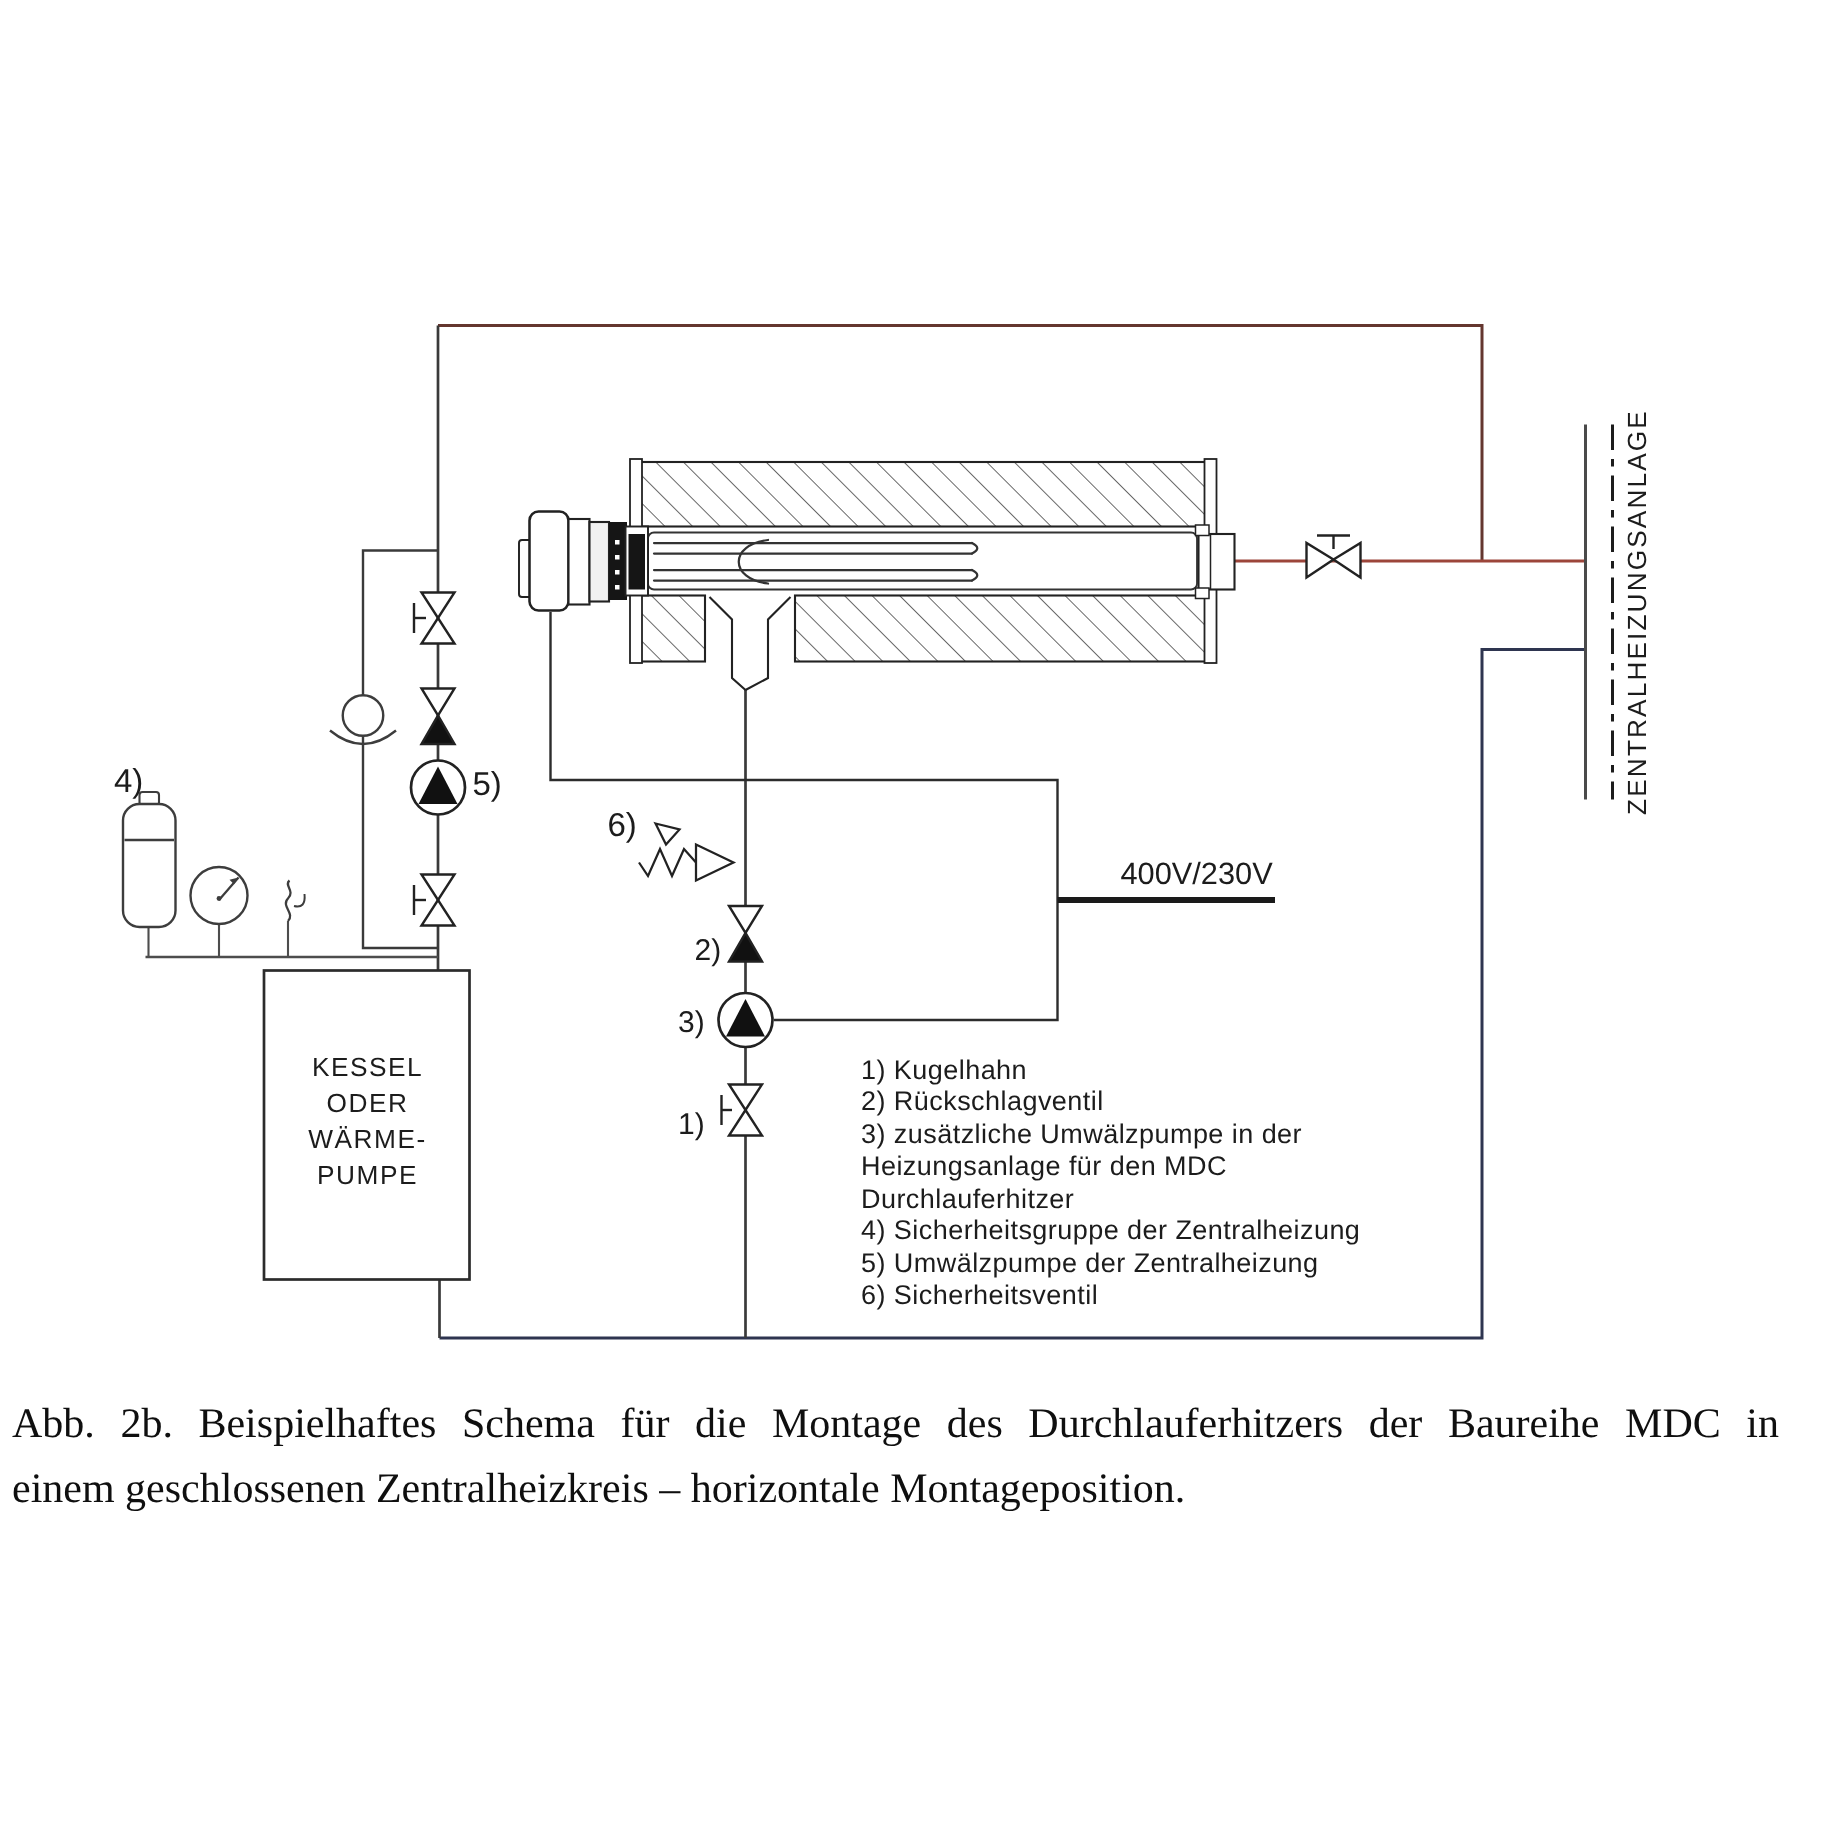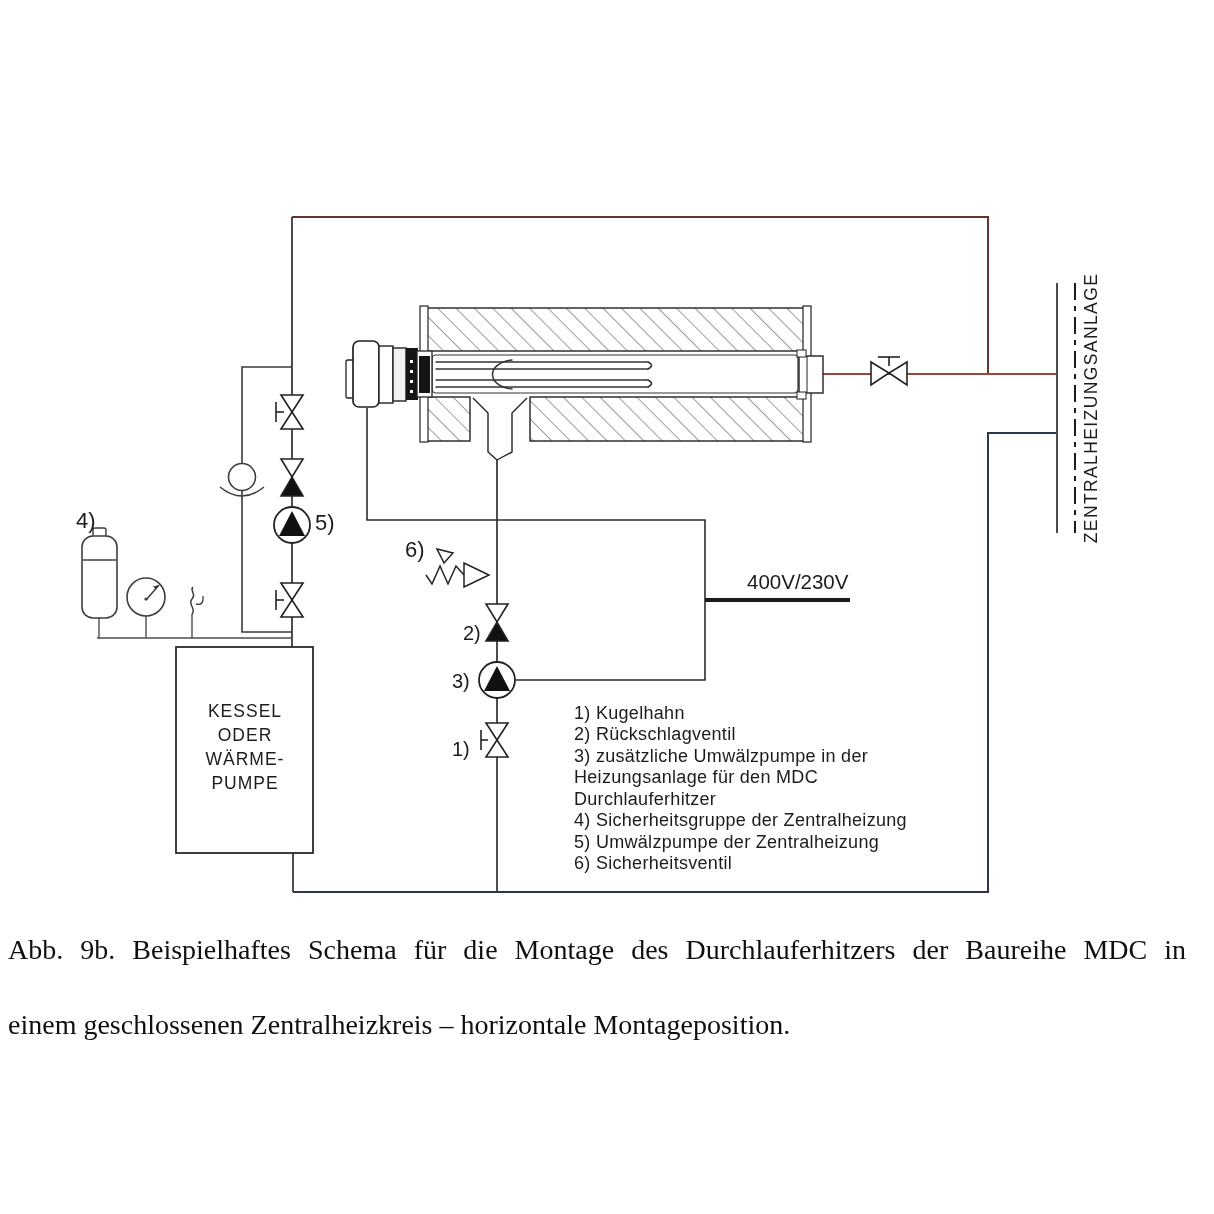--- a/index.html
+++ b/index.html
@@ -3,21 +3,21 @@
 <meta charset="utf-8">
 <style>
   html,body{margin:0;padding:0;background:#ffffff;}
   .page{position:relative;width:1214px;height:1214px;background:#fff;overflow:hidden;
         font-family:"Liberation Sans",sans-serif;}
   .diagram{position:absolute;left:0;top:0;}
   svg text{fill:#1c1c1c;}
   .caption{position:absolute;left:8px;top:928px;width:1178px;color:#0f0f0f;
            font-family:"Liberation Serif",serif;font-size:28px;line-height:43px;}
   .caption .l1{text-align:justify;text-align-last:justify;}
-  .caption .l2{text-align:left;margin-top:32px;}
+  .caption .l2{text-align:left;}
 </style>
 </head>
 <body>
 
 <div class="page">
 
 <svg class="diagram" width="1214" height="915" viewBox="0 0 1214 915">
 
   <defs>
     <pattern id="hatch" width="13" height="13" patternUnits="userSpaceOnUse" patternTransform="rotate(-45)">
@@ -187,17 +187,17 @@
     <text x="574" y="762">3) zusätzliche Umwälzpumpe in der</text>
     <text x="574" y="783">Heizungsanlage für den MDC</text>
     <text x="574" y="805">Durchlauferhitzer</text>
     <text x="574" y="826">4) Sicherheitsgruppe der Zentralheizung</text>
     <text x="574" y="848">5) Umwälzpumpe der Zentralheizung</text>
     <text x="574" y="869">6) Sicherheitsventil</text>
   </g>
 </svg>
 
 <div class="caption">
-  <div class="l1">Abb. 9b. Beispielhaftes Schema für die Montage des Durchlauferhitzers der Baureihe MDC in</div>
+  <div class="l1">Abb. 2b. Beispielhaftes Schema für die Montage des Durchlauferhitzers der Baureihe MDC in</div>
   <div class="l2">einem geschlossenen Zentralheizkreis – horizontale Montageposition.</div>
 </div>
 
 </div>
 
 </body></html>

